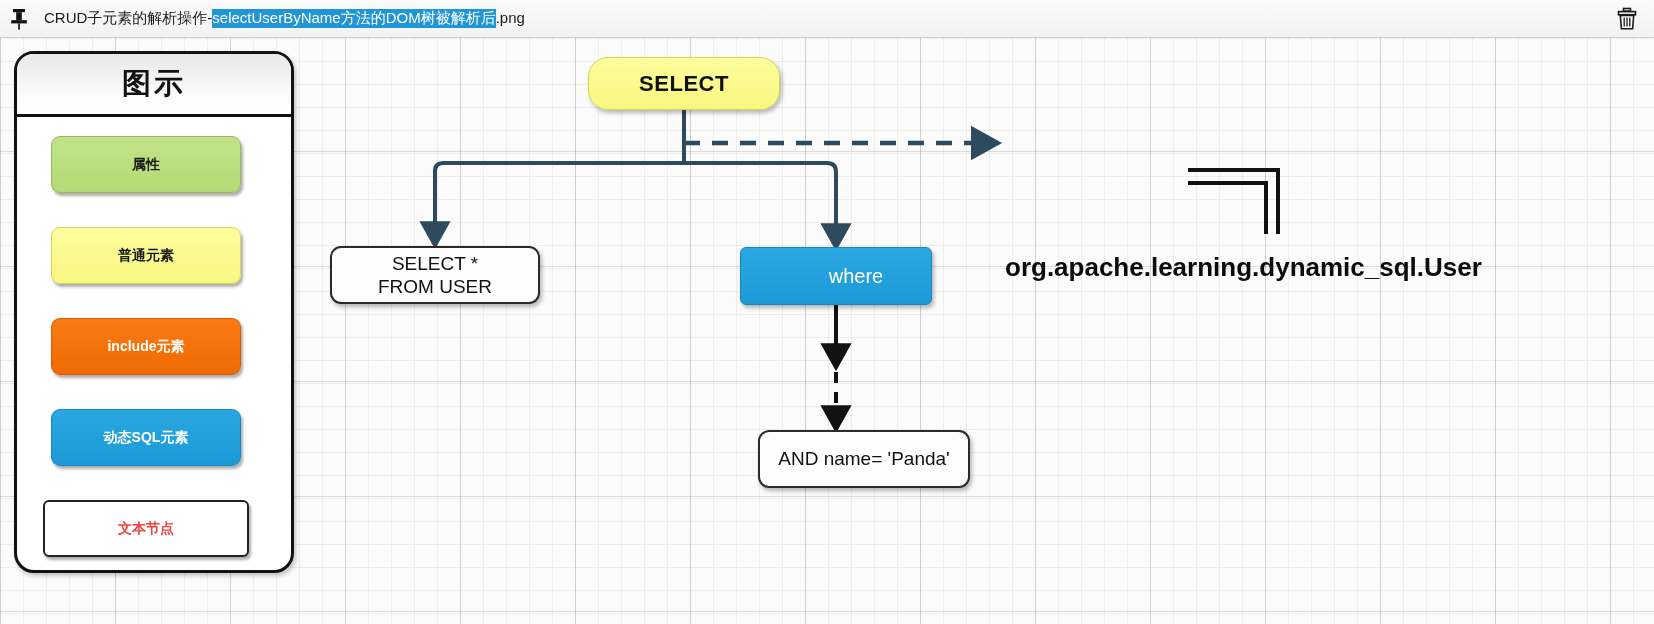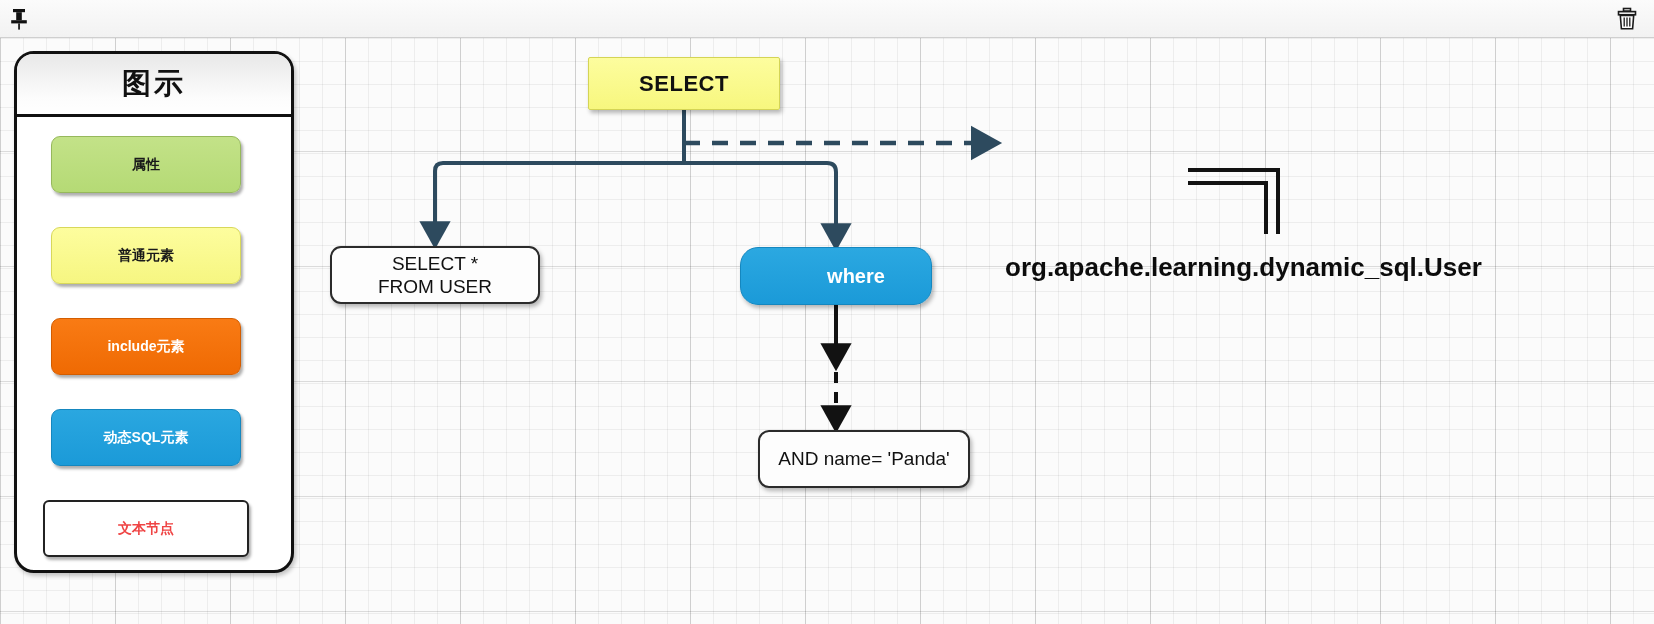--- a/index.html
+++ b/index.html
@@ -96,43 +96,43 @@
   
   .node {
     position: absolute;
     display: flex; align-items: center; justify-content: center;
     text-align: center;
     box-shadow: 2px 3px 4px rgba(0,0,0,0.28);
   }
   #node-select {
     left: 588px; top: 19px; width: 192px; height: 53px;
     background: linear-gradient(to bottom,#fdfd9e,#f7f77e);
-    border: 1px solid #d4d455; border-radius: 2px;
+    border: 1px solid #d4d455; border-radius: 20px;
     font-size: 22px; font-weight: bold; color: #111111;
     letter-spacing: 0.5px;
     text-align: center;
   }
   #node-resulttype {
     left: 997px; top: 116px; width: 192px; height: 53px;
     background: linear-gradient(to bottom,#c7e48d,#bade7c);
     border: 1px solid #9cbd61; border-radius: 10px;
     font-size: 21px; font-weight: bold; color: #111111;
   }
   #node-selectfrom {
     left: 330px; top: 208px; width: 210px; height: 58px;
     background: #fdfdfd; border: 2px solid #2b2b2b; border-radius: 11px;
     font-size: 19px; font-weight: normal; color: #111111;
     line-height: 1.22;
     flex-direction: column;
   }
   #node-where {
     left: 740px; top: 209px; width: 192px; height: 58px;
     background: linear-gradient(to bottom,#2ba8e1,#1b9ad8);
-    border: 1px solid #1587bf; border-radius: 18px;
-    font-size: 20px; font-weight: bold; color: #ffffff; padding-left: 40px;
+    border: 1px solid #1587bf; border-radius: 6px;
+    font-size: 20px; font-weight: normal; color: #ffffff; padding-left: 40px;
   }
   #node-and {
     left: 731px; top: 392px; width: 212px; height: 58px;
     background: #fdfdfd; border: 2px solid #2b2b2b; border-radius: 11px;
     font-size: 19px; color: #111111; margin-left: 27px;
   }
   #usertype-label {
     position: absolute;
     left: 1005px; top: 214px;
     font-size: 26px; font-weight: bold; color: #0c0c0c;
@@ -145,20 +145,25 @@
 <body>
 
 <div id="titlebar">
   <div id="pin-icon">
     <svg width="18" height="22" viewBox="0 0 18 22">
       <rect x="3" y="1" width="12" height="3.2" fill="#111"></rect>
       <rect x="6.2" y="4.2" width="5.6" height="8" fill="#111"></rect>
       <rect x="1.2" y="12.2" width="15.6" height="3.2" fill="#111"></rect>
       <rect x="8.2" y="15.4" width="1.7" height="6.2" fill="#111"></rect>
     </svg>
+  </div>
+  <div id="title-text">
+    <span>CRUD子元素的解析操作-</span>
+      <span class="sel">selectUserByName方法的DOM树被解析后</span>
+      <span>.png</span>
   </div>
   <div id="trash-icon">
     <svg width="22" height="24" viewBox="0 0 22 24">
       <rect x="7.5" y="1.5" width="7" height="2.6" fill="none" stroke="#1b1b1b" stroke-width="1.6"></rect>
       <rect x="2.5" y="4.6" width="17" height="3.2" fill="#e9e9e9" stroke="#1b1b1b" stroke-width="1.6"></rect>
       <path d="M4.3 8.4 L5.4 21.8 L16.6 21.8 L17.7 8.4 Z" fill="#fdfdfd" stroke="#1b1b1b" stroke-width="1.6"></path>
       <line x1="8.2" y1="10.4" x2="8.2" y2="19.6" stroke="#1b1b1b" stroke-width="1.3"></line>
       <line x1="11" y1="10.4" x2="11" y2="19.6" stroke="#1b1b1b" stroke-width="1.3"></line>
       <line x1="13.8" y1="10.4" x2="13.8" y2="19.6" stroke="#1b1b1b" stroke-width="1.3"></line>
     </svg>

